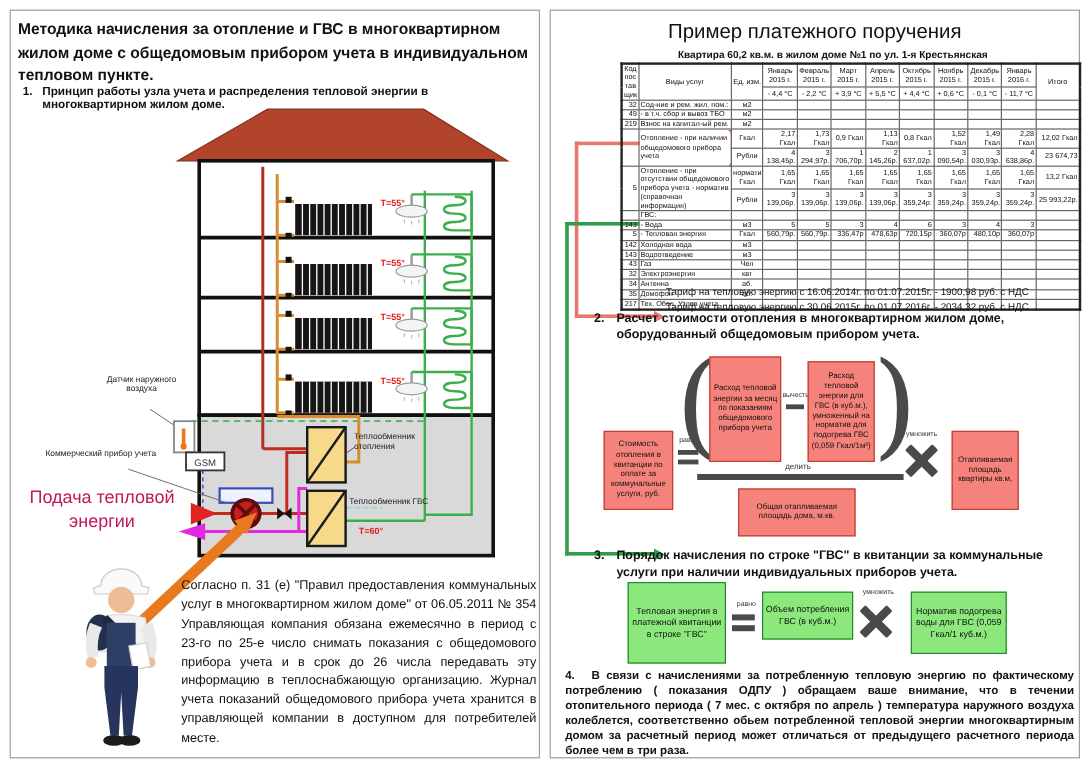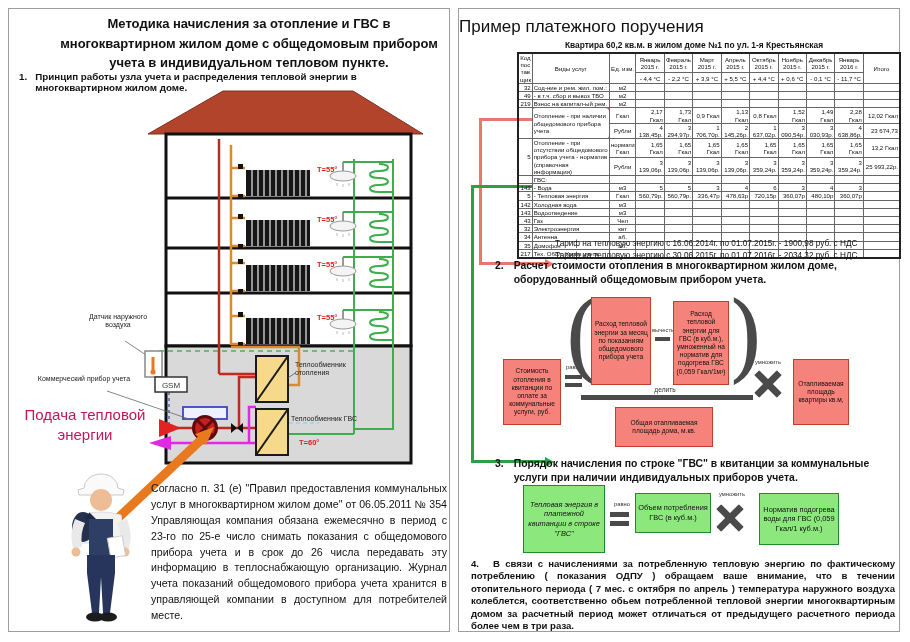--- a/index.html
+++ b/index.html
@@ -2,31 +2,31 @@
 <html><head>
 <meta charset="utf-8">
 <style>
   html,body{margin:0;padding:0;background:#fff;}
   body{width:910px;height:642px;position:relative;font-family:"Liberation Sans",sans-serif;color:#111;overflow:hidden;}
   .panel{position:absolute;top:8px;width:442px;height:624px;border:1px solid #9e9e9e;background:#fff;box-sizing:border-box;}
   #panel-left{left:8px;}
   #panel-right{left:458px;}
 
   
-  .lp-title{position:absolute;top:5px;left:6px;right:6px;font-size:13px;font-weight:bold;text-align:center;line-height:1.5;margin-left:40px;}
+  .lp-title{position:absolute;top:5px;left:6px;right:6px;font-size:13px;font-weight:bold;line-height:1.5;}
   .lp-item1{position:absolute;top:62px;left:10px;right:4px;font-size:9.8px;font-weight:bold;display:flex;gap:8px;}
   .lp-par{position:absolute;left:142px;top:472px;width:296px;font-size:10.6px;line-height:1.5;text-align:justify;}
   .svgtext{color:#444;font-size:6px;line-height:1.15;text-align:center;}
   .svgtext.small{font-size:5.2px;color:#555;}
   .svgtext.big{font-size:15px;color:#be185d;line-height:1.35;}
   .svgtext.med{font-size:7px;color:#222;}
   .svgtext.left{text-align:left;}
 
   
-  .rp-title{position:absolute;top:8px;left:0;right:0;font-size:17px;}
+  .rp-title{position:absolute;top:8px;left:0;right:0;text-align:center;font-size:17px;}
   .rp-caption{position:absolute;top:31px;left:40px;right:10px;text-align:center;font-size:8.4px;font-weight:bold;}
   .pay-table{position:absolute;left:58px;top:43px;width:384px;border-collapse:collapse;table-layout:fixed;font-size:6.1px;line-height:1.18;z-index:2;border:2px solid #222;}
   .pay-table td,.pay-table th{border:1px solid #666;padding:0 1px;font-weight:normal;vertical-align:middle;overflow:hidden;background:transparent;}
   .pay-table th{text-align:center;}
   .pay-table td.code{text-align:right;}
   .pay-table td.svc{text-align:left;}
   .pay-table td.unit{text-align:center;}
   .pay-table td.val,.pay-table td.tot{text-align:right;}
   .pay-table col.c-code{width:14px;}
   .pay-table col.c-svc{width:76px;}
@@ -505,21 +505,21 @@
         <i></i>
       </div>
     <div class="fbox rbox" style="left:334px;top:74px;width:56px;height:66px;">Отапливаемая площадь квартиры кв.м,</div>
   </div>
 
   <div class="sec-head" style="top:448px;">
     <span>3.</span>
     <span>Порядок начисления по строке "ГВС" в квитанции за коммунальные услуги при наличии индивидуальных приборов учета.</span>
   </div>
   <div style="position:absolute;left:0;top:470px;width:442px;height:78px;">
-    <div class="fbox gbox" style="left:64px;top:6px;width:82px;height:68px;font-style:italic;">Тепловая энергия в платежной квитанции в строке "ГВС"</div>
+    <div class="fbox gbox" style="left:64px;top:6px;width:82px;height:68px;">Тепловая энергия в платежной квитанции в строке "ГВС"</div>
     <div class="op-label" style="left:150px;top:22px;width:26px;">равно</div>
     <div class="bar" style="left:151px;top:33px;width:19px;height:5px;"></div>
     <div class="bar" style="left:151px;top:42px;width:19px;height:5px;"></div>
     <div class="fbox gbox" style="left:176px;top:14px;width:76px;height:40px;">Объем потребления ГВС (в куб.м.)</div>
     <div class="op-label" style="left:255px;top:12px;width:36px;">умножить</div>
     <div class="xmark" style="left:258px;top:26px;">
         <i></i>
         <i></i>
       </div>
     <div class="fbox gbox" style="left:300px;top:14px;width:80px;height:52px;">Норматив подогрева воды для ГВС (0,059 Гкал/1 куб.м.)</div>

